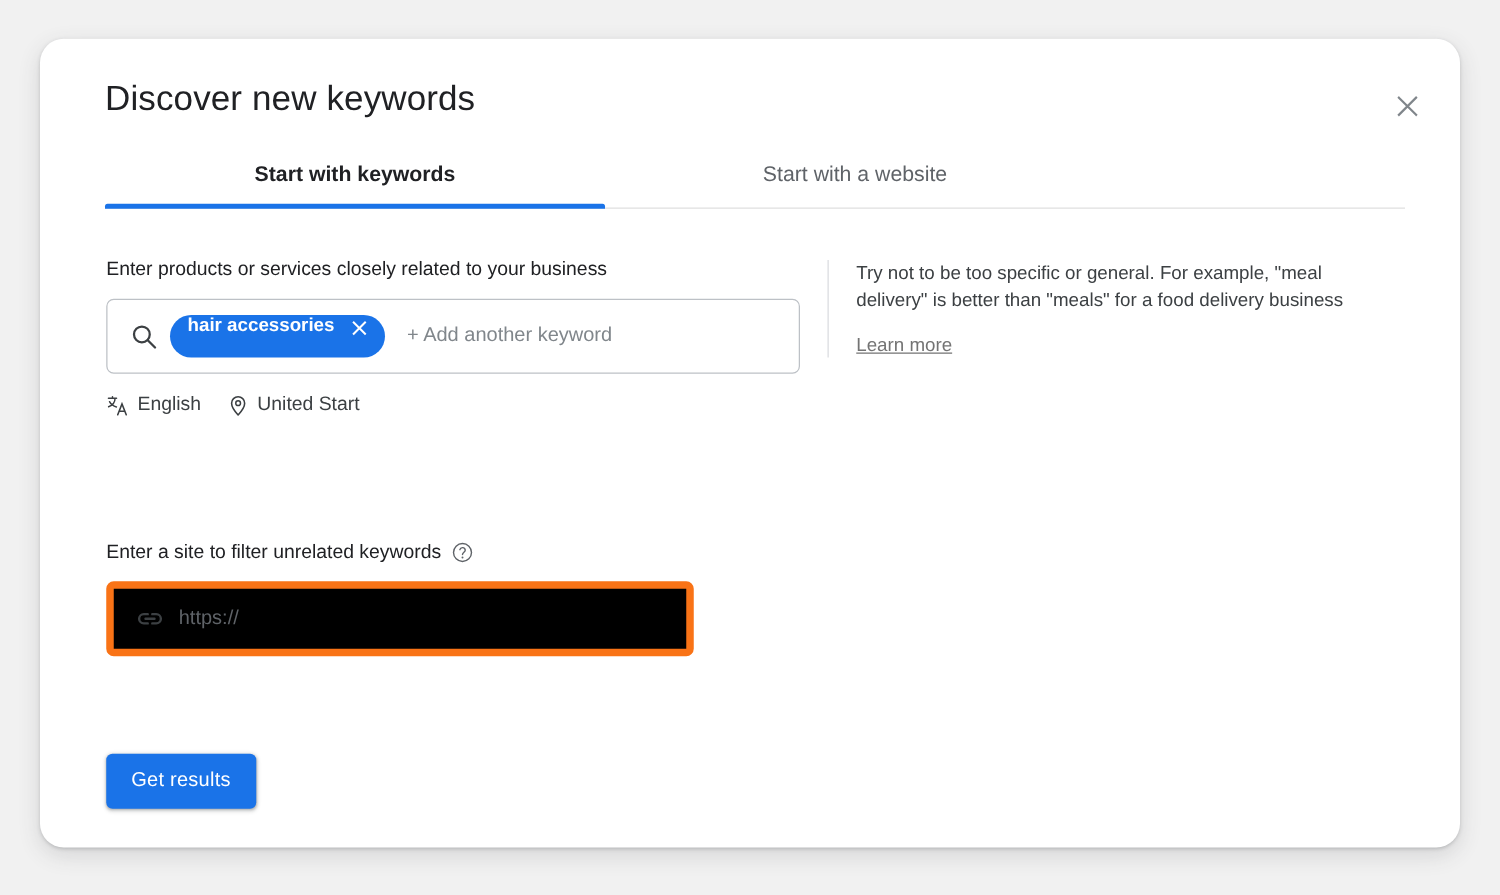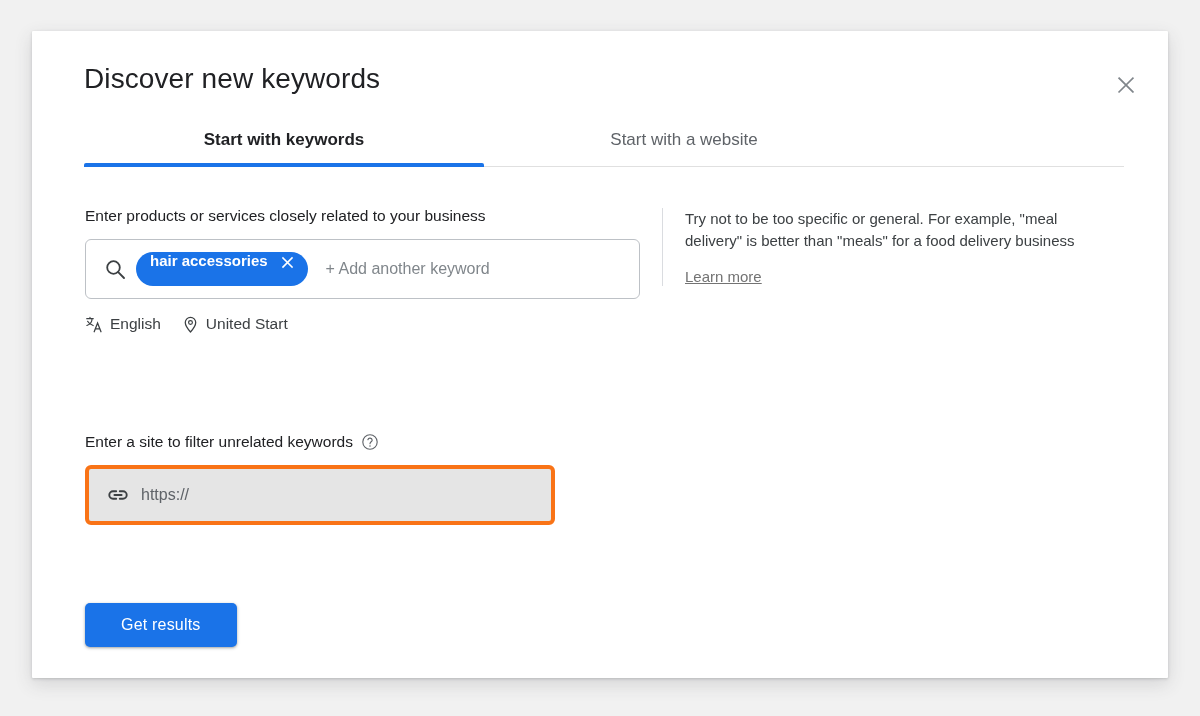--- a/index.html
+++ b/index.html
@@ -17,21 +17,21 @@
   }
 
   
   .dialog {
     position: absolute;
     left: 32px;
     top: 31px;
     width: 1136px;
     height: 647px;
     background: #ffffff;
-    border-radius: 1px;
+    border-radius: 19px;
     box-shadow: 0 1px 3px rgba(60,64,67,0.22),
                 0 6px 18px rgba(60,64,67,0.16);
   }
 
   
   .dialog-title {
     position: absolute;
     left: 52px;
     top: 32px;
     font-size: 28px;
@@ -257,23 +257,23 @@
     justify-content: center;
     cursor: pointer;
   }
 
   .site-field {
     position: absolute;
     left: 53px;
     top: 434px;
     width: 470px;
     height: 60px;
-    border: 4px solid #f97316;
+    border: 6px solid #f97316;
     border-radius: 6px;
-    background: #e5e5e5;
+    background: #000000;
     display: flex;
     align-items: center;
     padding: 0 12px;
     cursor: text;
   }
   .link-icon {
     flex: 0 0 auto;
     width: 34px;
     display: flex;
     align-items: center;
@@ -286,21 +286,21 @@
     color: #5f6368;
     white-space: nowrap;
   }
 
   
   .submit-button {
     position: absolute;
     left: 53px;
     top: 572px;
     height: 44px;
-    padding: 0 36px;
+    padding: 0 20px;
     background: #1a73e8;
     color: #ffffff;
     font-size: 16px;
     font-weight: 500;
     font-family: inherit;
     border: none;
     border-radius: 5px;
     cursor: pointer;
     box-shadow: 0 1px 2px rgba(60,64,67,0.30),
                 0 1px 3px 1px rgba(60,64,67,0.15);

